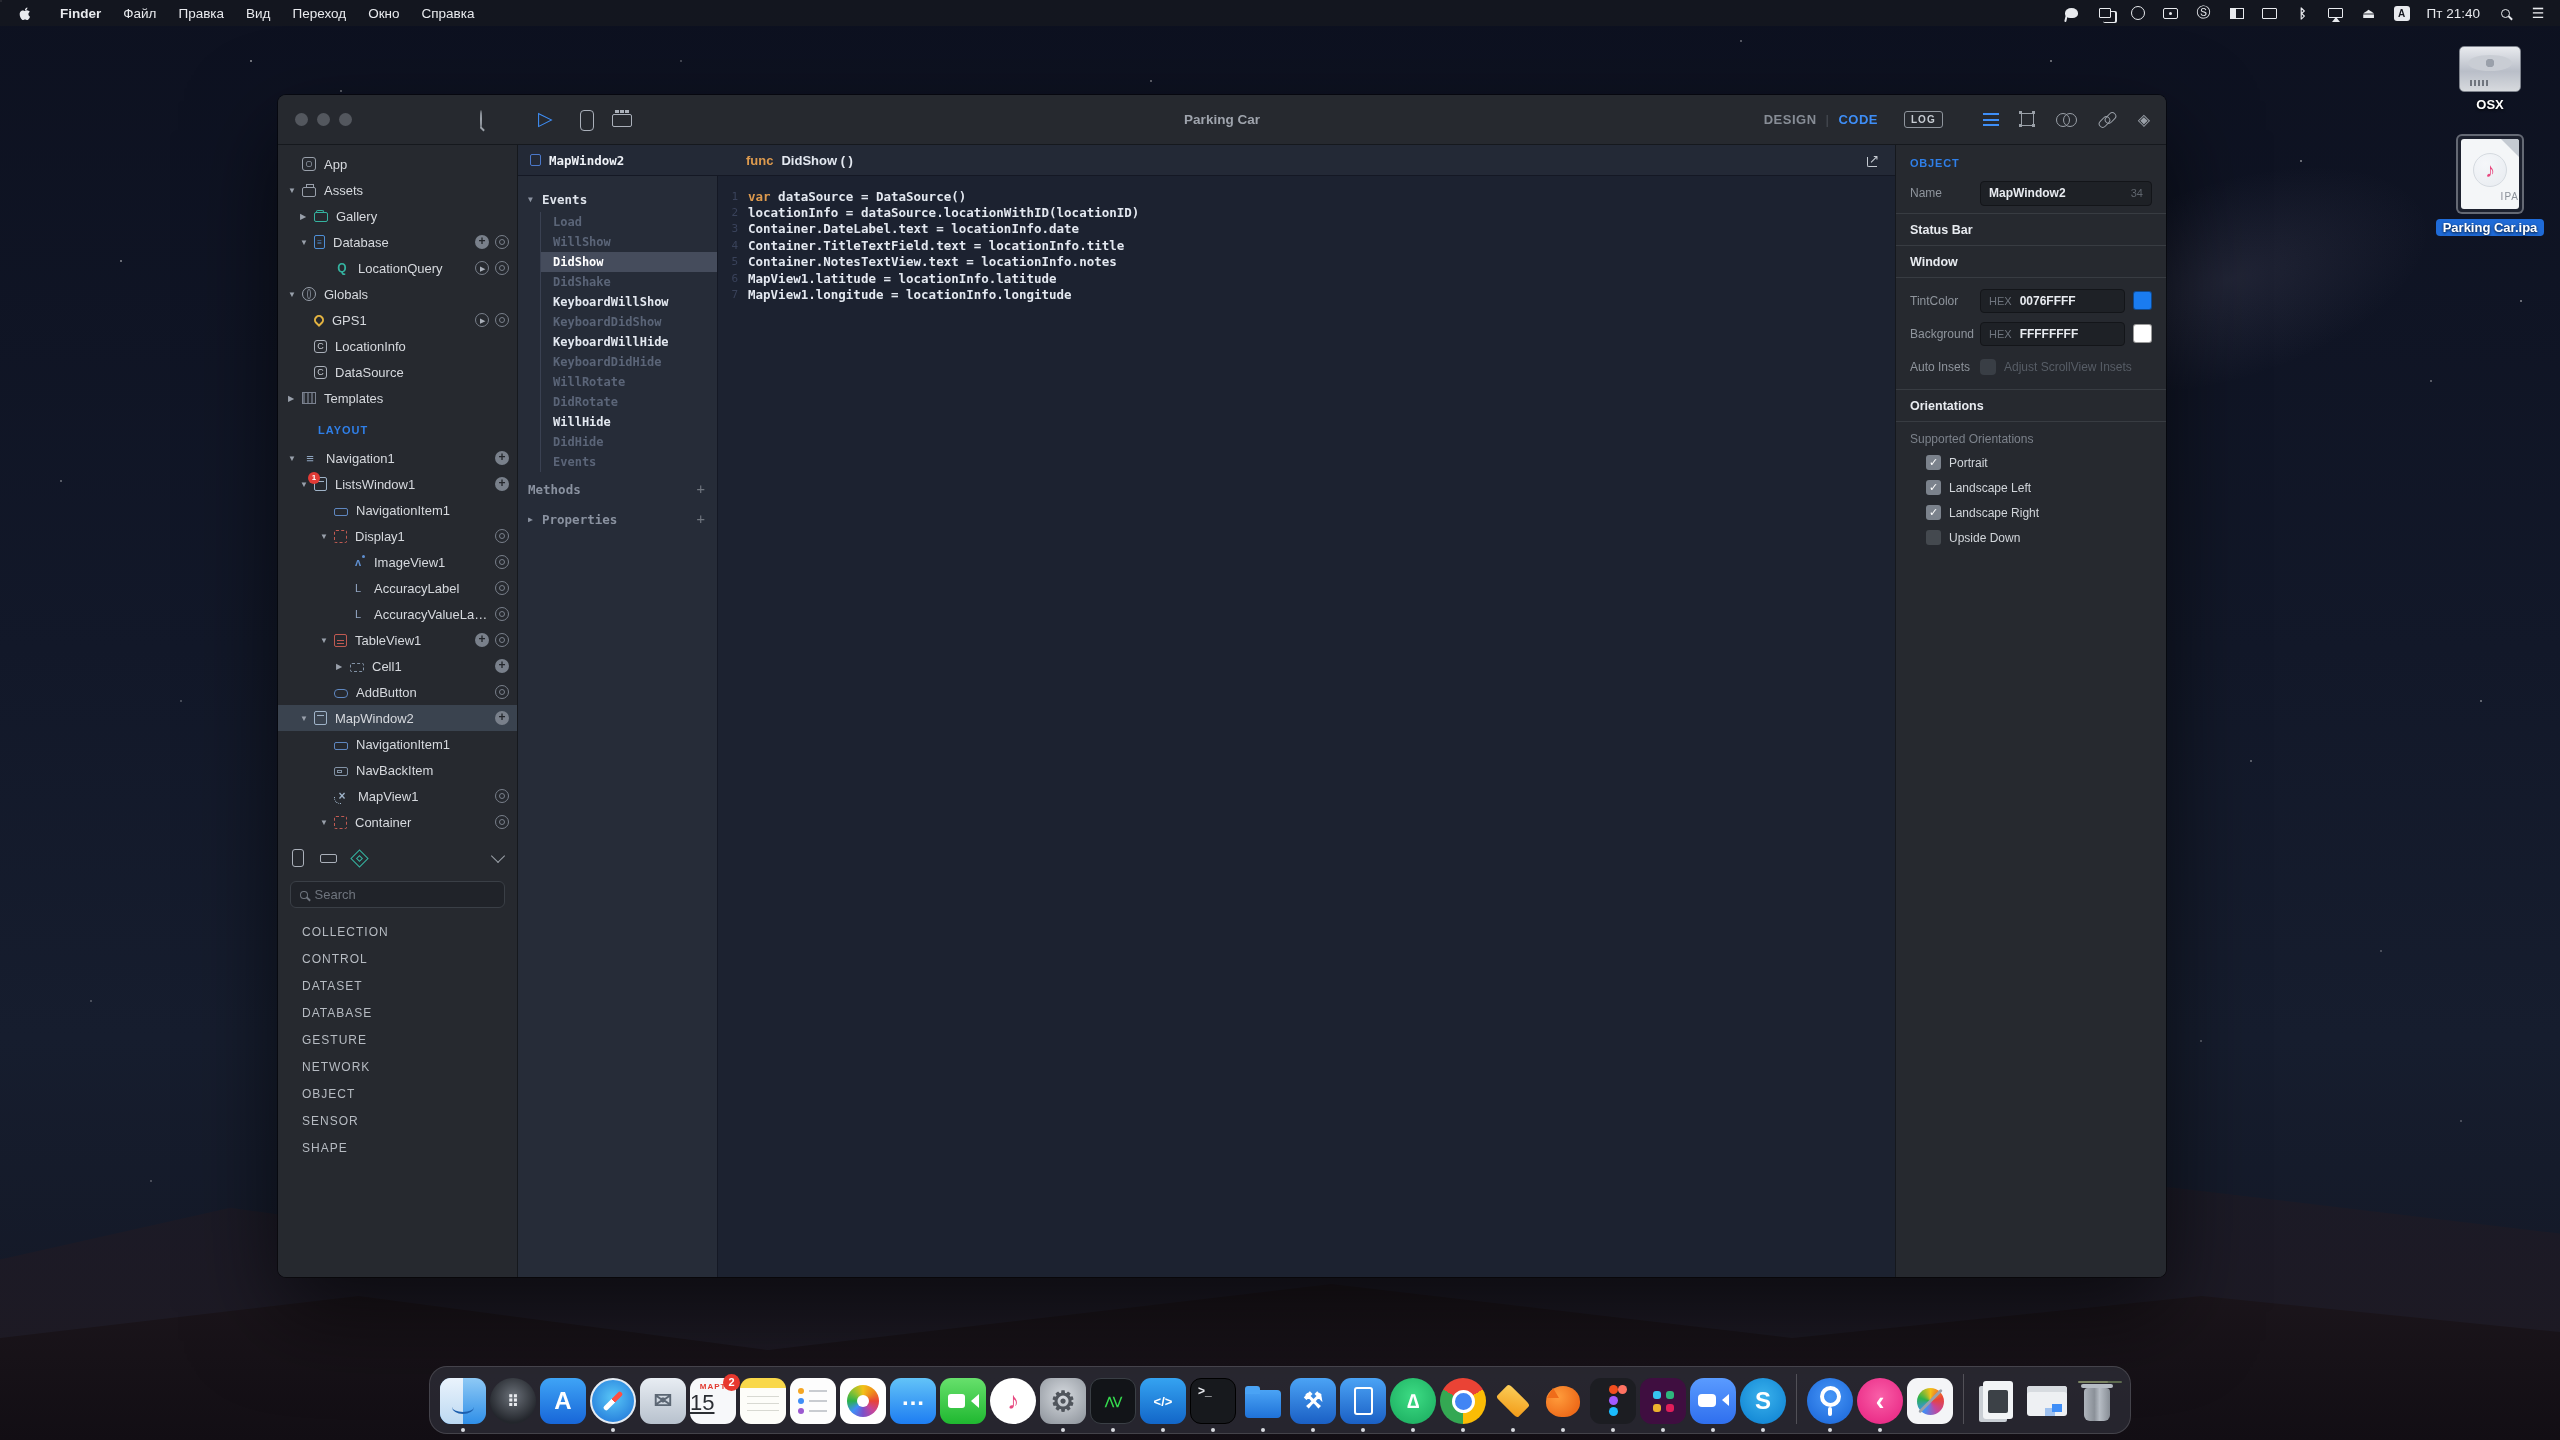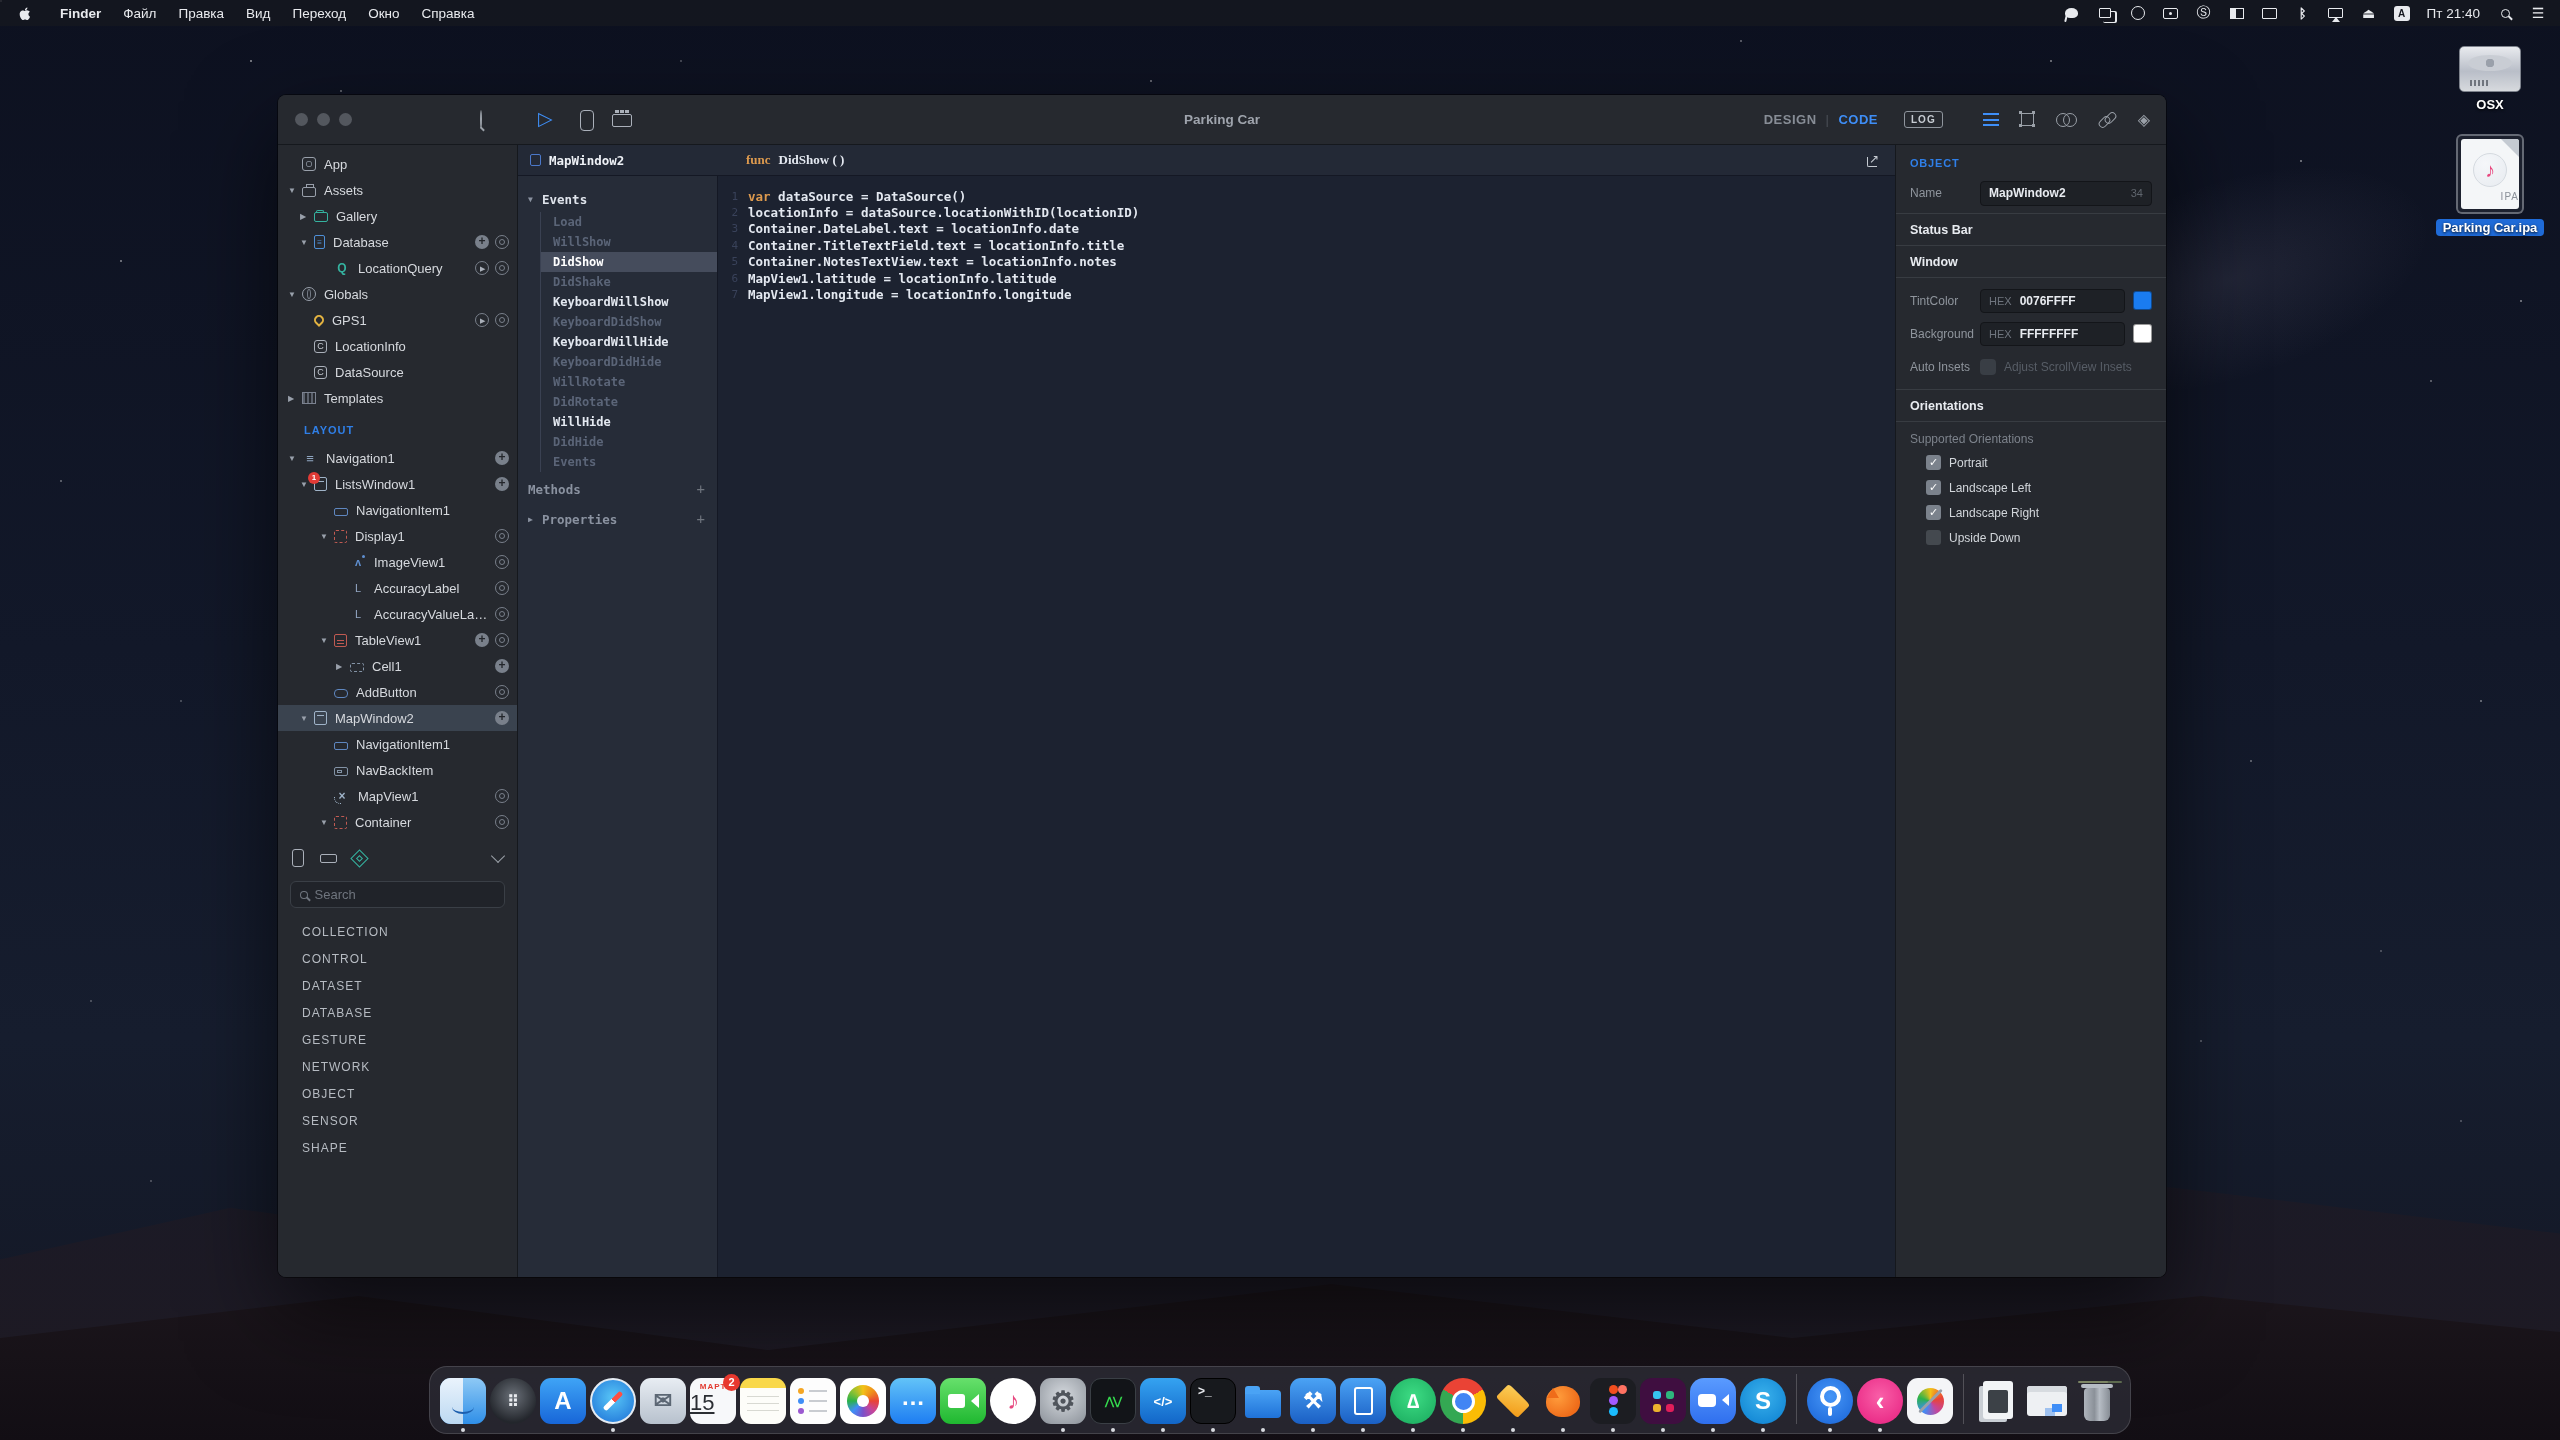--- a/index.html
+++ b/index.html
@@ -151,40 +151,40 @@
   .ti-display{border:1px dashed #c05a52;border-radius:2px;width:13px;height:13px;}
   .ti-image::before{content:"ʌ";color:#5f8fd0;font-weight:bold;font-size:11px;}
   .ti-image::after{content:"";position:absolute;top:1px;right:1px;width:3px;height:3px;border-radius:50%;background:#5f8fd0;}
   .ti-label::before{content:"L";color:#93a7c4;font-size:11px;}
   .ti-table{border:1px solid #c05a52;border-radius:2px;width:13px;height:13px;}
   .ti-table::before{content:"";position:absolute;left:2px;right:2px;top:3px;height:7px;background:repeating-linear-gradient(180deg,transparent 0 2px,#c05a52 2px 3px);}
   .ti-cell{width:14px;height:9px;border:1px dashed #8393a6;border-radius:2px;margin-top:3px;}
   .ti-button{width:14px;height:9px;border:1px solid #5f87c0;border-radius:4px;margin-top:3px;}
   .ti-map::before{content:"×";color:#9fb3c8;font-size:12px;font-weight:bold;}
   .ti-map::after{content:"";position:absolute;bottom:0;left:0;width:6px;height:6px;border-bottom:1px dotted #9fb3c8;border-left:1px dotted #9fb3c8;border-radius:0 0 0 6px;}
-  .layout-hdr{height:30px;display:flex;align-items:center;padding-left:26px;color:#2f7fe8;font-size:11px;font-weight:bold;letter-spacing:1px;margin-top:4px;}
+  .layout-hdr{height:30px;display:flex;align-items:center;padding-left:40px;color:#2f7fe8;font-size:11px;font-weight:bold;letter-spacing:1px;margin-top:4px;}
   .strip{display:flex;align-items:center;height:34px;padding:0 14px;gap:16px;margin-top:6px;}
   .s-phone{width:12px;height:18px;border:1.5px solid #aab0ba;border-radius:3px;}
   .s-navitem{width:17px;height:9px;border:1.5px solid #aab0ba;border-radius:2px;}
   .s-cube{width:13px;height:13px;border:1.5px solid #35b3a0;transform:rotate(45deg);position:relative;}
   .s-cube::before{content:"";position:absolute;inset:3px;border:1px solid #35b3a0;}
   .s-chev{margin-left:auto;width:10px;height:10px;border-right:1.5px solid #9aa0a8;border-bottom:1.5px solid #9aa0a8;transform:rotate(45deg);margin-top:-4px;}
   .search-box{margin:6px 12px 10px;height:27px;background:#202329;border:1px solid #3a3f46;border-radius:6px;display:flex;align-items:center;padding:0 9px;gap:7px;}
   .search-box .mag{border-color:#6f757e;width:8px;height:8px;}
   .search-box .mag::after{background:#6f757e;}
   .search-box input{background:none;border:none;outline:none;color:#c6cbd2;font-size:13px;width:100%;font-family:"Liberation Sans",sans-serif;}
   .search-box input::placeholder{color:#6f757e;}
   .cat{height:27px;display:flex;align-items:center;padding-left:24px;color:#b6bbc2;font-size:12px;letter-spacing:1px;}
 
   
   .middle{flex:1;display:flex;flex-direction:column;min-width:0;}
   .tabstrip{height:31px;flex:none;background:#232936;border-bottom:1px solid #141824;display:flex;align-items:center;}
   .tab{width:200px;flex:none;display:flex;align-items:center;gap:8px;padding-left:12px;font-family:"DejaVu Sans Mono",monospace;font-size:12.5px;font-weight:bold;color:#eef1f6;}
   .tab-ico{width:11px;height:12px;border:1px solid #4b78c9;border-radius:2px;}
-  .sig{flex:1;display:flex;align-items:center;gap:8px;padding-left:28px;font-family:Liberation Serif, serif;font-size:13px;font-weight:bold;}
+  .sig{flex:1;display:flex;align-items:center;gap:8px;padding-left:28px;font-family:Liberation Sans, sans-serif;font-size:13px;font-weight:bold;}
   .sig .kw{color:#dd9a4e;}
   .sig .nm{color:#e3e8f0;}
   .expand{width:14px;height:14px;margin-right:14px;position:relative;color:#c6cbd2;font-size:12px;line-height:13px;text-align:center;}
   .expand::before{content:"";position:absolute;left:0;bottom:0;width:9px;height:9px;border-left:1.5px solid #c6cbd2;border-bottom:1.5px solid #c6cbd2;border-radius:0 0 0 2px;}
   .editor-row{flex:1;display:flex;min-height:0;}
   .events{width:200px;flex:none;background:#262c38;border-right:1px solid #141824;font-family:"DejaVu Sans Mono",monospace;padding-top:10px;}
   .ev-hdr{display:flex;align-items:center;height:26px;padding-left:10px;color:#dfe4ec;font-size:12.5px;font-weight:bold;}
   .ev-hdr .arrow{color:#8a92a0;}
   .ev-list{margin-left:22px;border-left:1px solid #3a4152;}
   .ev{height:20px;display:flex;align-items:center;padding-left:12px;font-size:12px;color:#5b6578;font-weight:bold;}

